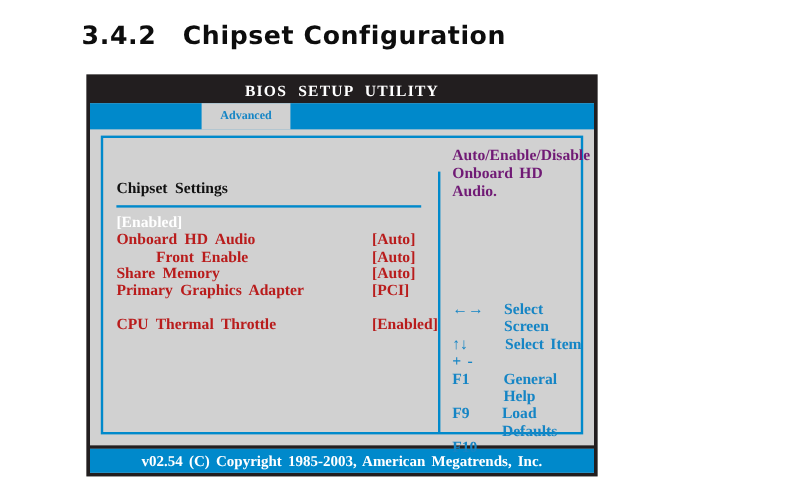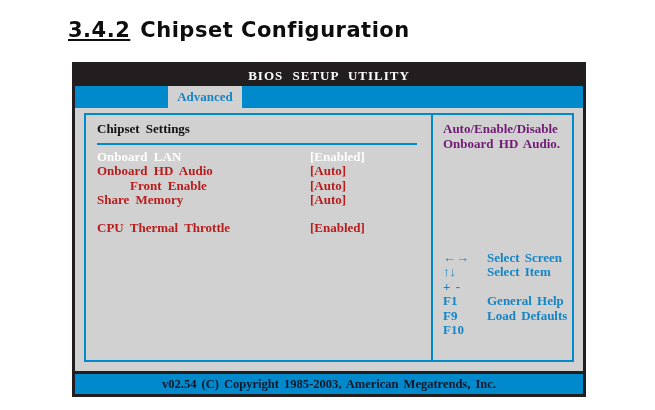--- a/index.html
+++ b/index.html
@@ -5,46 +5,47 @@
   html,body { margin:0; padding:0; background:#ffffff; }
   .page {
     position:relative; width:655px; height:410px; background:#ffffff;
     overflow:hidden; font-family:"Liberation Serif", serif;
   }
   .doc-title {
     position:absolute; left:68px; top:18px; margin:0;
     font-family:"DejaVu Sans", sans-serif; font-weight:bold;
     font-size:21px; color:#0d0d0d; letter-spacing:0.5px;
   }
-  .doc-title .num { margin-right:10px;text-decoration:underline; }
+  .doc-title .num { margin-right:22px; }
 
   .bios {
-    position:absolute; left:72px; top:62px; width:514px; height:335px;
+    position:absolute; left:72px; top:62px; width:426px; height:335px;
     background:#d1d1d1; border:3px solid #221e1f; box-sizing:border-box;
     display:flex; flex-direction:column;
   }
   .bios-header {
     height:21px; background:#221e1f; color:#ffffff; text-align:center;
     font-weight:bold; font-size:13px; line-height:21px;
     letter-spacing:1px; word-spacing:5px;
   }
   .tab-bar { height:22px; background:#0089cb; position:relative; }
   .tab {
     position:absolute; left:93px; top:0; width:74px; height:22px;
-    background:#d1d1d1; color:#1585c5; font-weight:bold; font-size:13px;
+    background:#d1d1d1; color:#1585c5; font-weight:bold; font-size:10px;
     text-align:center; line-height:22px; cursor:default;
   }
   .content { flex:1; position:relative; background:#d1d1d1; }
   .main-box {
     position:absolute; left:9px; top:5px; right:9px; bottom:9px;
     border:2px solid #0089cb; display:flex; background:#d1d1d1;
   }
   .left-panel {
     width:347px; border-right:2px solid #0089cb; box-sizing:border-box;
     padding:6px 0 0 11px;
+    margin-top:28px;
   }
   .section-title {
     font-weight:bold; font-size:13px; color:#111111; word-spacing:3px;
   }
   .underline {
     height:0; border-bottom:2px solid #0089cb; margin:6px 14px 5px 0;
   }
   .opt-row {
     display:flex; font-weight:bold; font-size:13px; line-height:14.3px;
     color:#b91c1c; word-spacing:3px;
@@ -59,21 +60,21 @@
     word-spacing:2px;
   }
   .keys { position:absolute; top:136px; left:10px; right:2px; }
   .key-row {
     display:flex; font-weight:bold; font-size:13px; line-height:14.4px;
     color:#1585c5; word-spacing:2px;
   }
   .key-row .key { width:44px; letter-spacing:0; }
   .black-strip { height:3px; background:#221e1f; }
   .footer-bar {
-    height:20px; background:#0089cb; color:#0f172a; text-align:center;
+    height:20px; background:#0089cb; color:#ffffff; text-align:center;
     font-weight:bold; font-size:12.5px; line-height:20px; word-spacing:2px;
   }
 </style>
 </head>
 <body>
 
 <div class="page">
   <h1 class="doc-title"><span class="num">3.4.2</span><span>Chipset Configuration</span></h1>
 
   <div class="bios">
@@ -85,34 +86,37 @@
       <div class="tab">Advanced</div>
     </div>
 
     <div class="content">
       <div class="main-box">
         <div class="left-panel">
           <div class="section-title">Chipset Settings</div>
           <div class="underline"></div>
           <div class="options">
               <div class="opt-row selected">
-                <span class="opt-label">Onboard LAN</span>
                 <span class="opt-value">[Enabled]</span>
               </div>
               <div class="opt-row">
                 <span class="opt-label">Onboard HD Audio</span>
                 <span class="opt-value">[Auto]</span>
               </div>
               <div class="opt-row indent">
                 <span class="opt-label">Front Enable</span>
                 <span class="opt-value">[Auto]</span>
               </div>
               <div class="opt-row">
                 <span class="opt-label">Share Memory</span>
                 <span class="opt-value">[Auto]</span>
+              </div>
+              <div class="opt-row">
+                <span class="opt-label">Primary Graphics Adapter</span>
+                <span class="opt-value">[PCI]</span>
               </div>
               <div class="opt-row gap">
                 <span class="opt-label">CPU Thermal Throttle</span>
                 <span class="opt-value">[Enabled]</span>
               </div>
             </div>
         </div>
         <div class="right-panel">
           <div class="help">
             <div>Auto/Enable/Disable</div>

